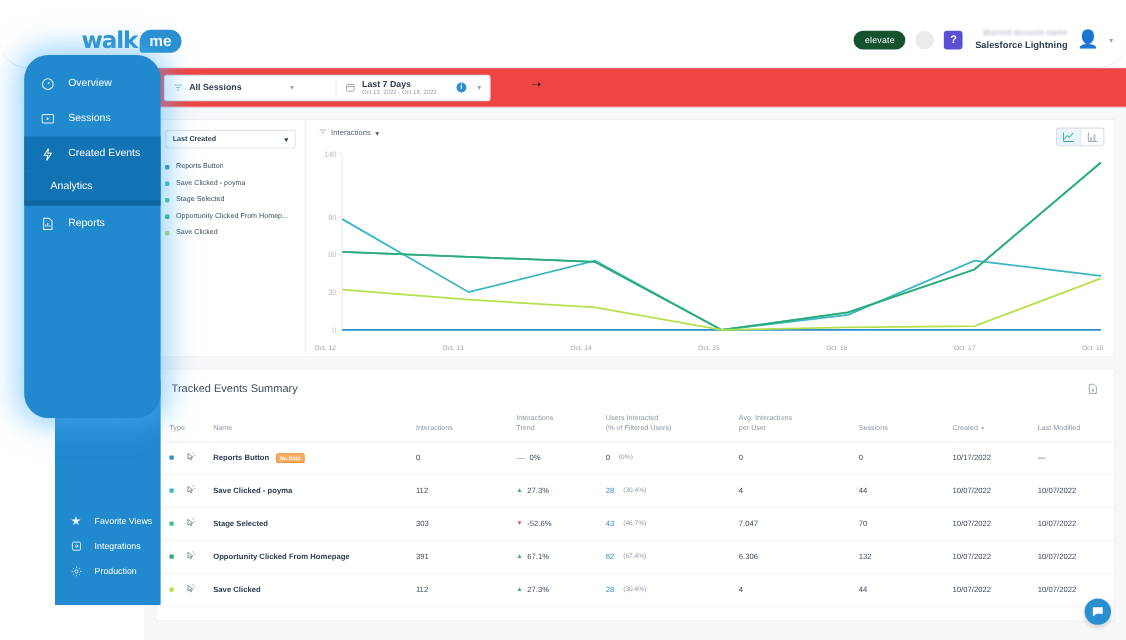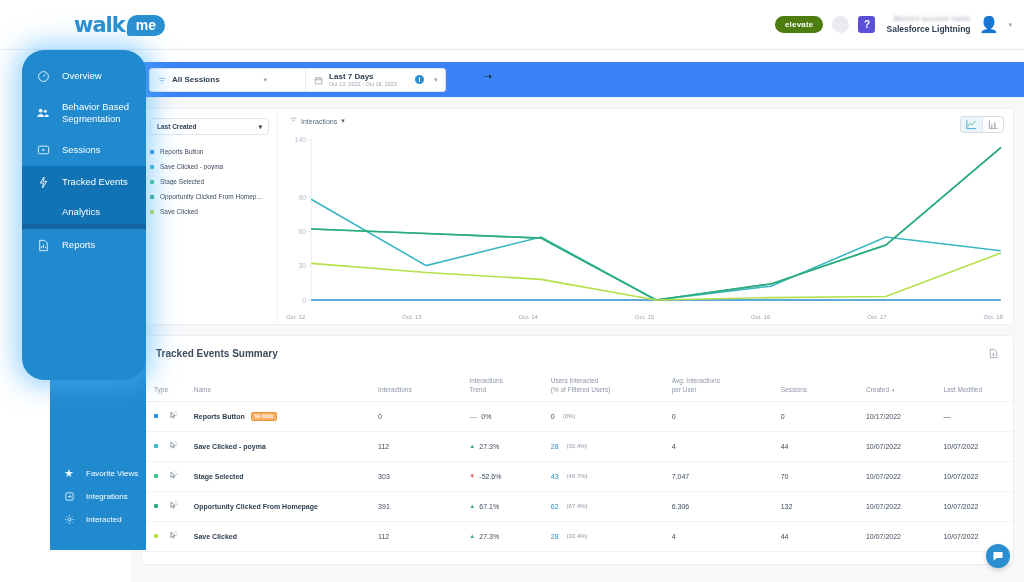--- a/index.html
+++ b/index.html
@@ -6,23 +6,23 @@
   body {
     width: 1024px; height: 582px;
     font-family: "Liberation Sans", sans-serif;
     background: #ffffff;
     overflow: hidden;
     position: relative;
   }
 
   
   .topnav {
-    position: absolute; top: 0; left: 0; width: 1024px; height: 50px;
+    position: absolute; top: 12px; left: 0; width: 1024px; height: 50px;
     background: #ffffff; border-bottom: 1px solid #e6e9ef;
-    display: flex; align-items: center;
+    display: flex; align-items: center; border-radius: 29px;
   }
   .logo { margin-left: 74px; display: flex; align-items: center; }
   .logo-walk {
     font-size: 21px; font-weight: bold; color: #2a8fd0;
     letter-spacing: -1px; font-family: "DejaVu Sans", sans-serif;
   }
   .logo-me {
     background: #2a8fd0; color: #fff; font-size: 14px; font-weight: bold;
     border-radius: 11px 11px 11px 3px; padding: 2px 9px 3px; margin-left: 2px;
     position: relative; top: 1px;
@@ -30,21 +30,21 @@
   .topnav-links { display: flex; margin-left: 38px; gap: 24px; }
   .topnav-link {
     font-size: 10.5px; font-weight: bold; color: #2c3e50;
     letter-spacing: 0.3px; cursor: pointer; white-space: nowrap;
   }
   .topnav-right {
     margin-left: auto; margin-right: 12px;
     display: flex; align-items: center; gap: 9px;
   }
   .elevate-badge {
-    background: #4d7c0f; color: #fff; font-size: 8px; font-weight: bold;
+    background: #14532d; color: #fff; font-size: 8px; font-weight: normal;
     border-radius: 10px; padding: 4px 10px; letter-spacing: 0.2px;
   }
   .circle-icon {
     width: 17px; height: 17px; border-radius: 50%;
     background: #e9ebef;
   }
   .help-btn {
     width: 17px; height: 17px; border-radius: 3px; background: #5a4fd6;
     color: #fff; font-size: 10px; font-weight: bold;
     display: flex; align-items: center; justify-content: center;
@@ -79,21 +79,21 @@
     width: 18px; height: 18px; flex: 0 0 18px;
     display: flex; align-items: center; justify-content: center;
     color: #eaf5ff;
   }
   .side-item .lbl {
     font-size: 9.5px; color: #ffffff; line-height: 1.25;
   }
   .side-item.active { background: #1273b4; }
   .side-sub {
     height: 26px; display: flex; align-items: center;
-    padding-left: 40px; font-size: 9.5px; color: #ffffff;
+    padding-left: 24px; font-size: 9.5px; color: #ffffff;
     background: #1273b4; cursor: pointer;
   }
   .side-sep { height: 5px; background: #1065a0; }
   .side-bottom {
     position: absolute; left: 50px; top: 462px; width: 96px; z-index: 21;
   }
   .side-bottom .side-item { padding-left: 10px; height: 23px; gap: 8px; }
   .side-bottom .lbl { font-size: 8px; }
   .star-ico { color: #f5c133; font-size: 11px; }
 
@@ -115,21 +115,21 @@
     align-items: center; justify-content: center;
     margin-left: 5px; position: relative; top: -5px;
   }
   .star-btn {
     position: absolute; right: 14px; top: 6px;
     width: 22px; height: 18px; border: 1px solid #dfe3e9; border-radius: 3px;
     background: #fff; display: flex; align-items: center; justify-content: center;
     color: #9aa3b0; font-size: 10px; cursor: pointer;
   }
   .filter-bar {
-    height: 36px; background: #3b82f6; border-bottom: 1px solid #eceff3;
+    height: 36px; background: #ef4444; border-bottom: 1px solid #eceff3;
     display: flex; align-items: center; padding-left: 18px; gap: 0;
     position: relative;
   }
   .filter-box {
     display: flex; align-items: center; height: 24px;
     border: 1px solid #e2e6ec; border-radius: 3px; background: #fff;
   }
   .filter-seg {
     display: flex; align-items: center; height: 100%;
     padding: 0 8px; gap: 6px; cursor: pointer;
@@ -191,21 +191,21 @@
   }
   .xlabels span { font-size: 6px; color: #9aa3b0; }
 
   
   .table-card {
     margin: 10px 10px 0 10px; background: #fff;
     border: 1px solid #eceff3; border-radius: 3px; position: relative;
     height: 230px;
   }
   .table-title {
-    font-size: 10px; color: #3c4a5c; padding: 12px 0 0 14px; font-weight: bold;
+    font-size: 10px; color: #3c4a5c; padding: 12px 0 0 14px; font-weight: normal;
   }
   .export-icon {
     position: absolute; right: 14px; top: 12px;
     color: #8b96a5; font-size: 11px; cursor: pointer;
   }
   table { width: 100%; border-collapse: collapse; margin-top: 13px; }
   thead th {
     font-size: 6.5px; color: #8d97a5; font-weight: normal;
     text-align: left; padding: 4px 0 6px 0; vertical-align: bottom;
     border-bottom: 1px solid #eef0f4; line-height: 1.45;
@@ -277,47 +277,36 @@
 <div class="sidebar">
   <div class="side-item" style="margin-top:10px">
     <span class="ico">
       <svg width="13" height="13" viewBox="0 0 24 24" fill="none" stroke="#eaf5ff" stroke-width="1.7">
           <circle cx="12" cy="12" r="9"></circle>
           <path d="M12 12 L15 8"></path>
         </svg>
     </span>
     <span class="lbl">Overview</span>
   </div>
-  <div class="side-item tall">
-    <span class="ico">
-      <svg width="14" height="14" viewBox="0 0 24 24" fill="#eaf5ff">
-          <circle cx="8" cy="8" r="3.2"></circle>
-          <circle cx="16" cy="9" r="2.6"></circle>
-          <path d="M2 19c0-3.3 2.7-5.5 6-5.5s6 2.2 6 5.5z"></path>
-          <path d="M14.5 19c0-2.6 1.5-4.5 4-4.5 2 0 3.5 1.6 3.5 4.5z"></path>
-        </svg>
-    </span>
-    <span class="lbl">Behavior Based Segmentation</span>
-  </div>
   <div class="side-item">
     <span class="ico">
       <svg width="13" height="13" viewBox="0 0 24 24" fill="none" stroke="#eaf5ff" stroke-width="1.7">
           <rect x="2.5" y="4" width="19" height="14" rx="2"></rect>
           <path d="M10 8.5 L15 11 L10 13.5 Z" fill="#eaf5ff" stroke="none"></path>
         </svg>
     </span>
     <span class="lbl">Sessions</span>
   </div>
   <div class="side-item active">
     <span class="ico">
       <svg width="13" height="13" viewBox="0 0 24 24" fill="none" stroke="#ffffff" stroke-width="1.7">
           <path d="M13 2 L6 13 H12 L10 22 L18 10 H12 Z"></path>
         </svg>
     </span>
-    <span class="lbl">Tracked Events</span>
+    <span class="lbl">Created Events</span>
   </div>
   <div class="side-sub">Analytics</div>
   <div class="side-sep"></div>
   <div class="side-item">
     <span class="ico">
       <svg width="13" height="13" viewBox="0 0 24 24" fill="none" stroke="#eaf5ff" stroke-width="1.7">
           <path d="M5 2.5 H14 L19 7.5 V21.5 H5 Z"></path>
           <path d="M8.5 17 V13 M12 17 V10 M15.5 17 V14.5"></path>
         </svg>
     </span>
@@ -339,21 +328,21 @@
     </span>
     <span class="lbl">Integrations</span>
   </div>
   <div class="side-item">
     <span class="ico">
       <svg width="11" height="11" viewBox="0 0 24 24" fill="none" stroke="#eaf5ff" stroke-width="1.8">
           <circle cx="12" cy="12" r="3.2"></circle>
           <path d="M12 2.5 V5 M12 19 V21.5 M2.5 12 H5 M19 12 H21.5 M5.3 5.3 L7 7 M17 17 L18.7 18.7 M18.7 5.3 L17 7 M7 17 L5.3 18.7"></path>
         </svg>
     </span>
-    <span class="lbl">Interacted</span>
+    <span class="lbl">Production</span>
   </div>
 </div>
 
 <div class="main">
 
 
   <div class="filter-bar">
     <div class="filter-box">
       <div class="filter-seg">
         <span>

